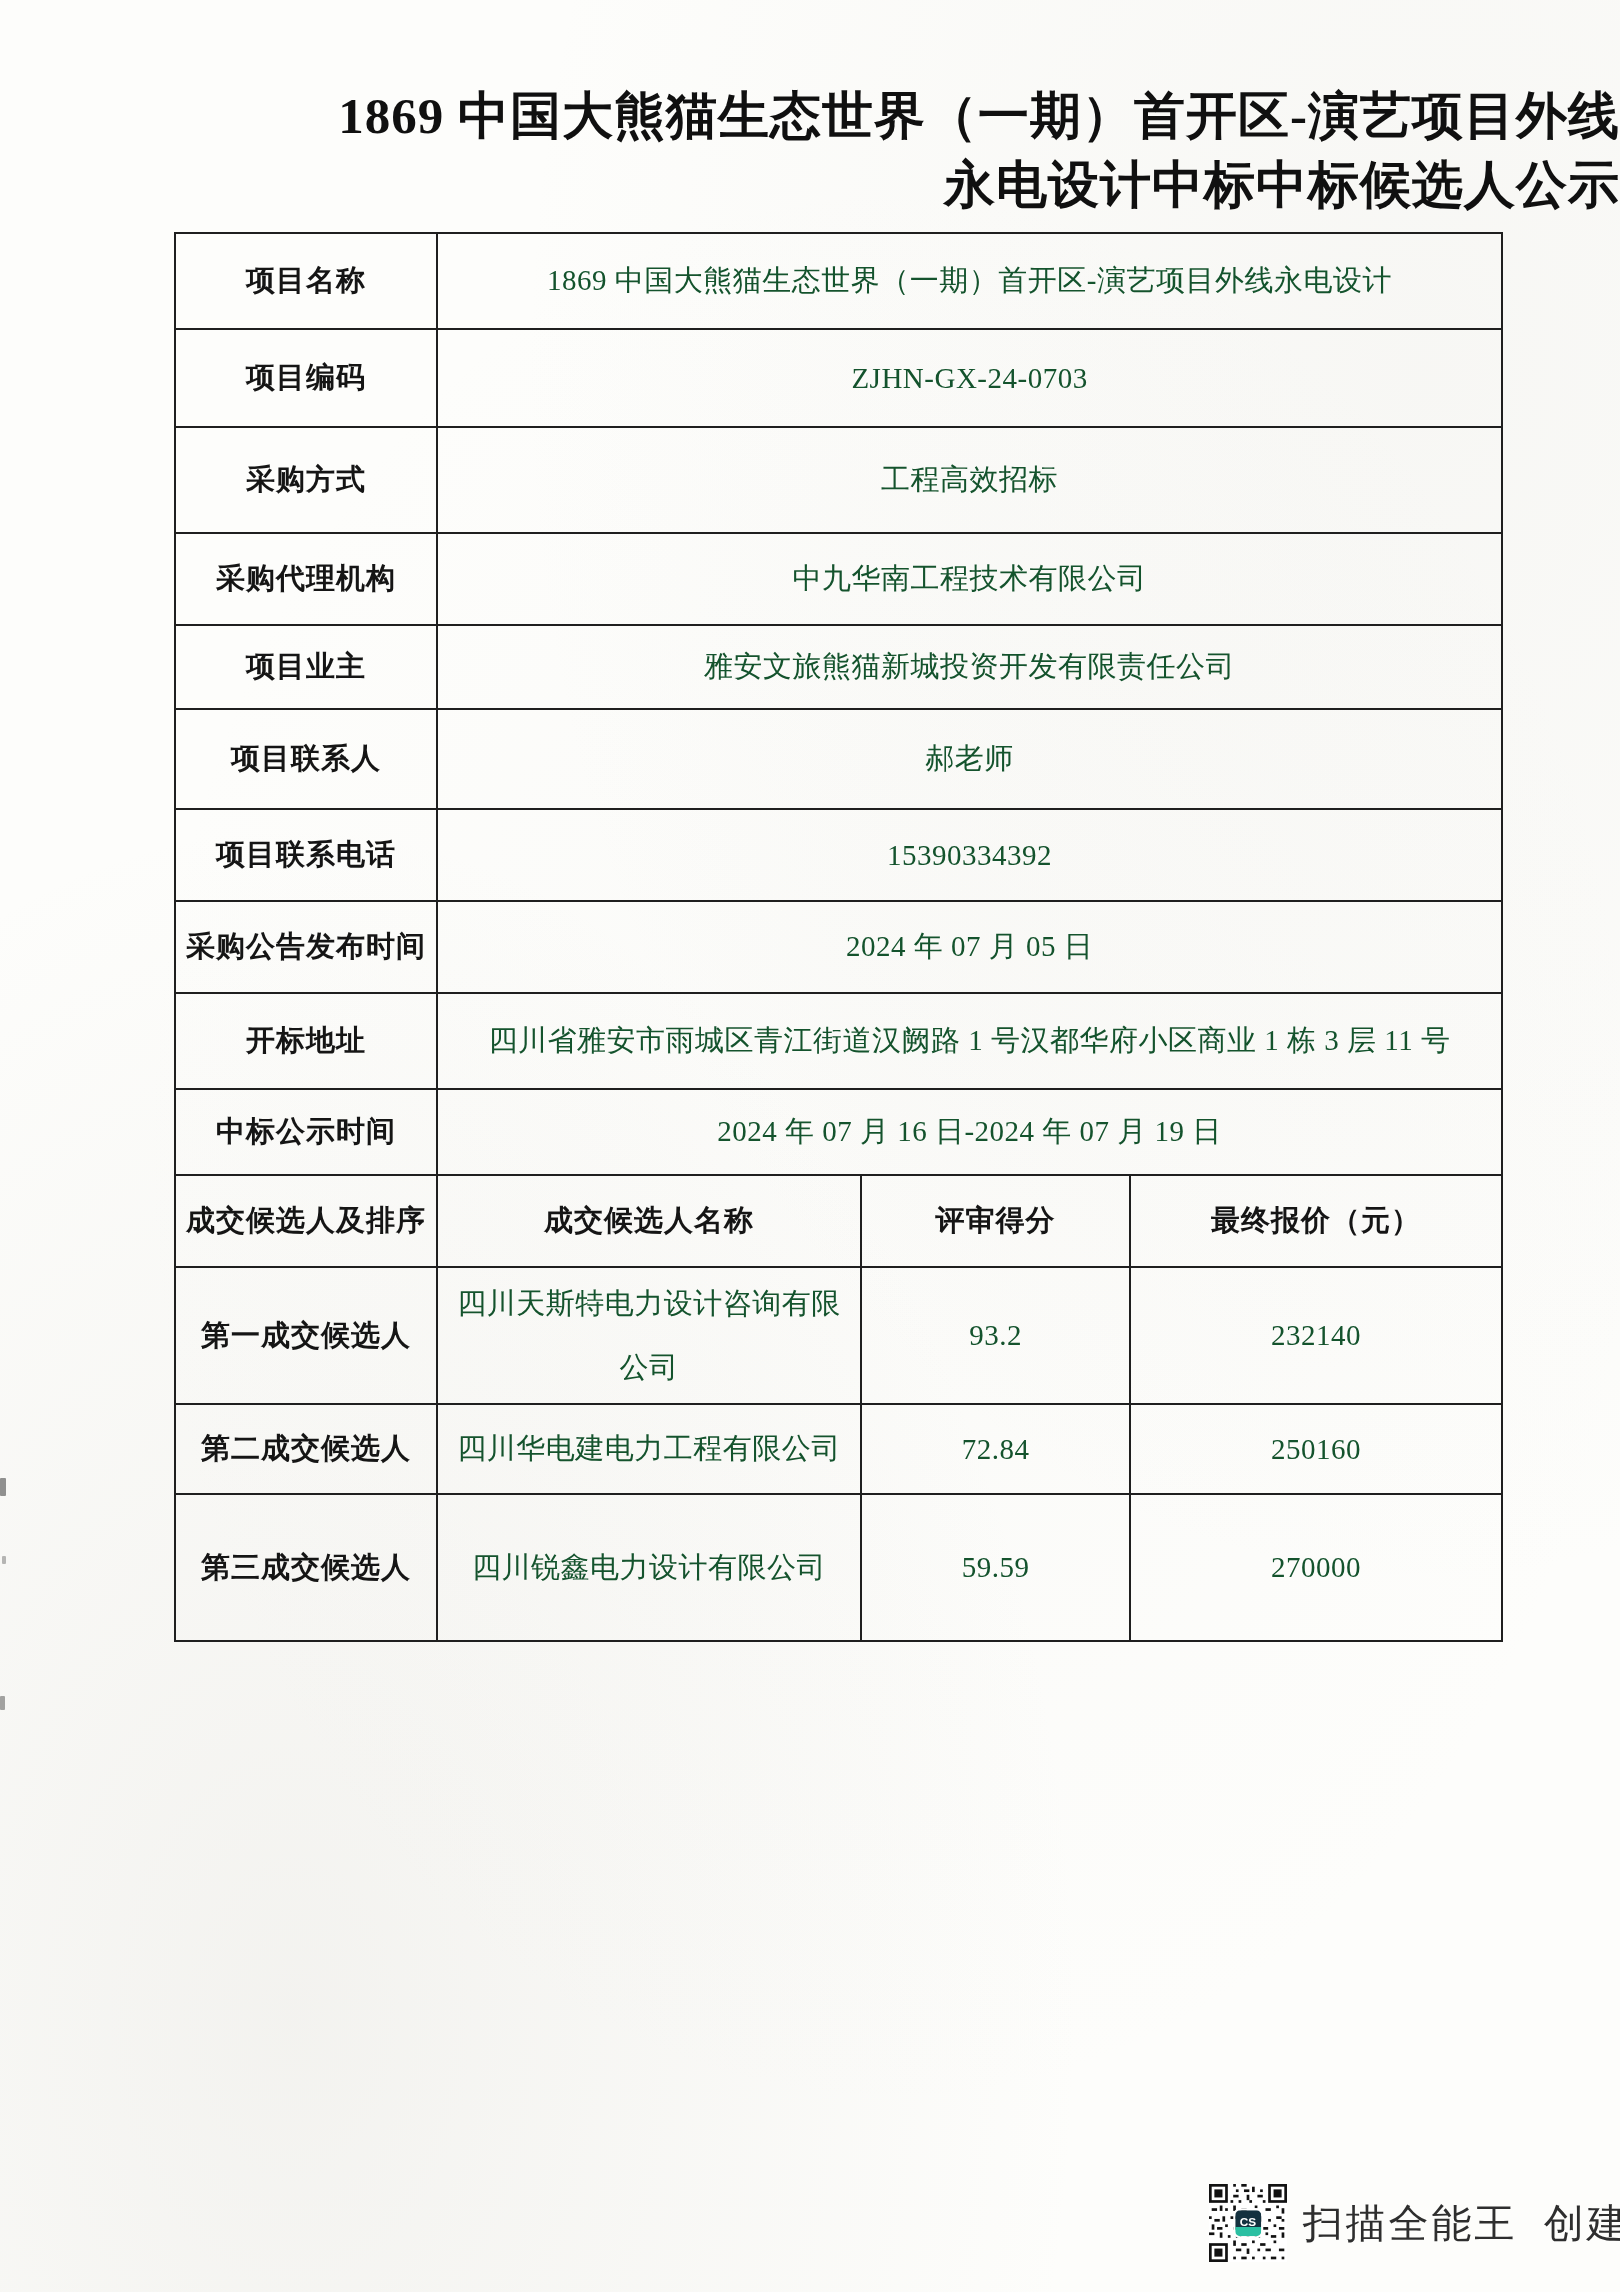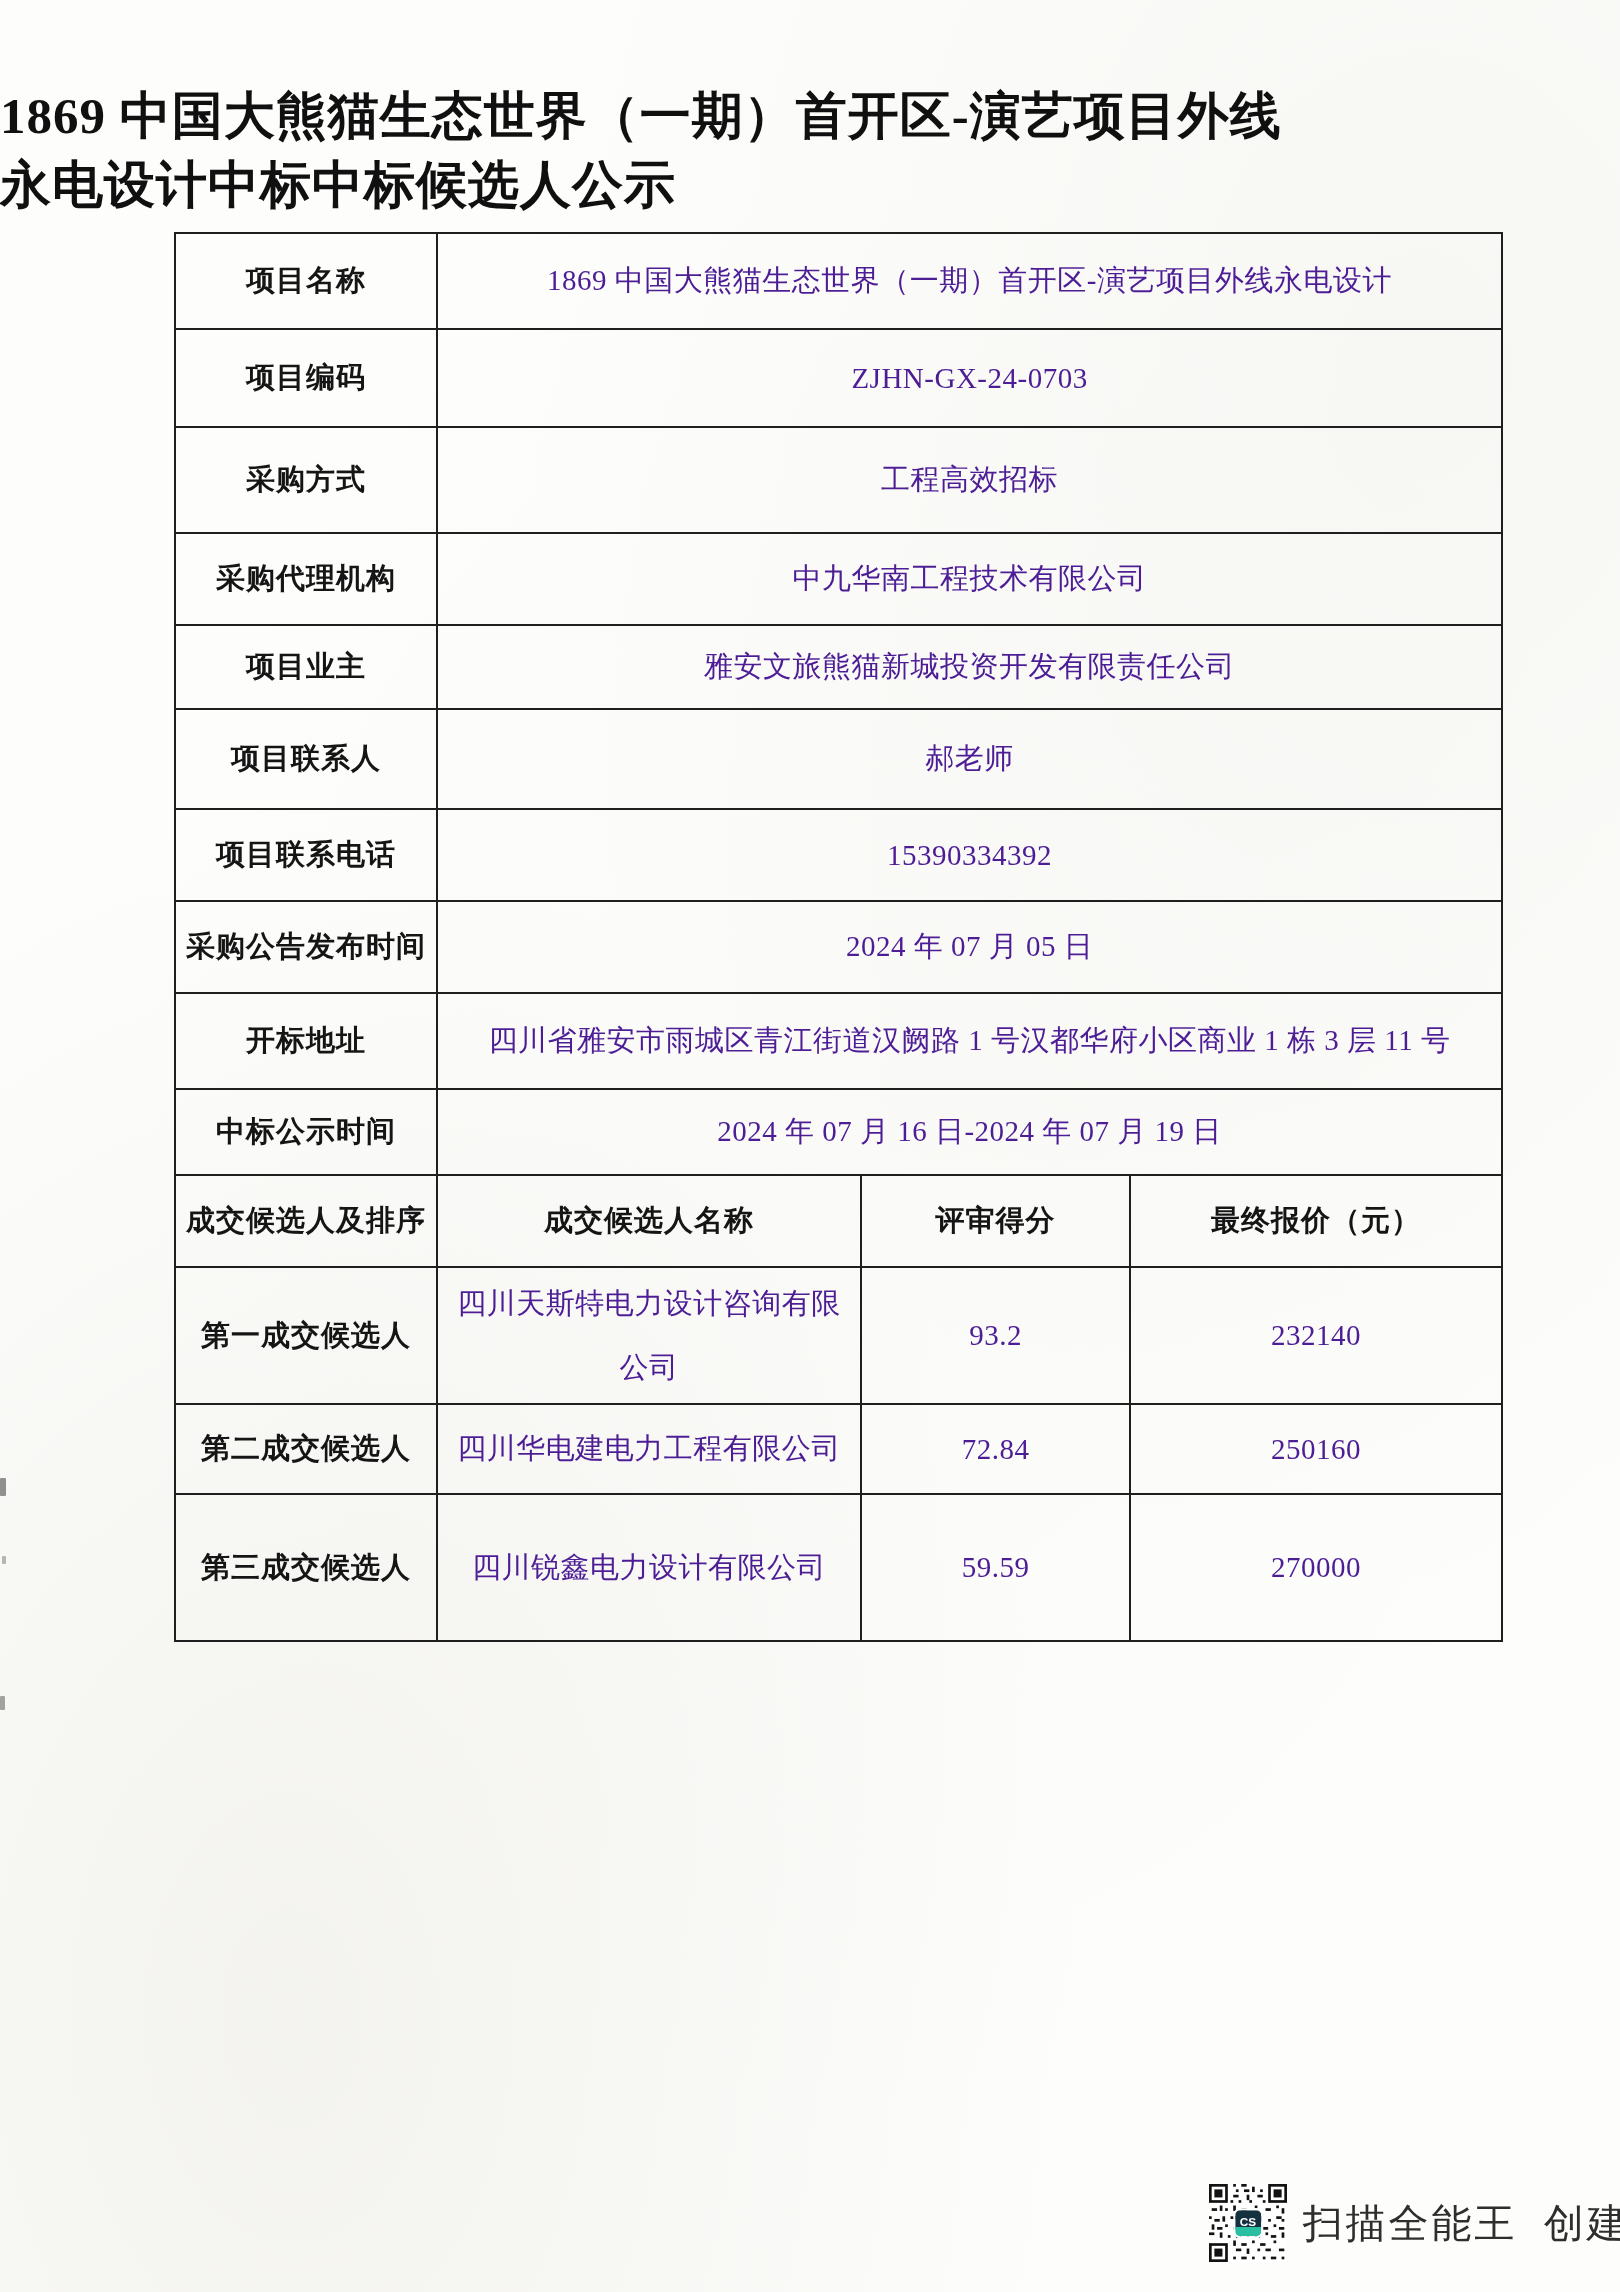--- a/index.html
+++ b/index.html
@@ -13,21 +13,21 @@
       radial-gradient(ellipse at 18% 88%, rgba(198,195,186,0.18), transparent 42%),
       radial-gradient(ellipse at 88% 16%, rgba(208,206,198,0.13), transparent 45%),
       radial-gradient(ellipse at 55% 50%, rgba(220,218,212,0.08), transparent 60%),
       #fdfdfb;
   }
 
   
   .title-block {
     position: absolute;
     top: 82px; left: 0; width: 100%;
-    text-align: left;
+    text-align: right;
   }
   .title-line {
     font-size: 51px;
     font-weight: 700;
     line-height: 69px;
     letter-spacing: 1px;
     color: #101010;
   }
 
   
@@ -44,21 +44,21 @@
     border-top-width: 2.9px;
     border-bottom-width: 2.9px;
     text-align: center;
     vertical-align: middle;
     font-size: 29px;
     padding: 3.9px 9.8px;
     overflow: hidden;
   }
   table.doc-table { border: 2.9px solid #161616; }
   td.lab { font-weight: 700; letter-spacing: 1px; color: #151515; }
-  td.val { font-weight: 500; color: #4c1d95; letter-spacing: 0.5px; }
+  td.val { font-weight: 500; color: #14532d; letter-spacing: 0.5px; }
   td.name { line-height: 2.2; padding: 3.9px 19.6px; margin-top: 28px; }
   td.hdr  { font-weight: 700; }
 
   tr:nth-child(1)  { height: 96px; }
   tr:nth-child(2)  { height: 98px; }
   tr:nth-child(3)  { height: 106px; }
   tr:nth-child(4)  { height: 92px; }
   tr:nth-child(5)  { height: 84px; }
   tr:nth-child(6)  { height: 100px; }
   tr:nth-child(7)  { height: 92px; }

